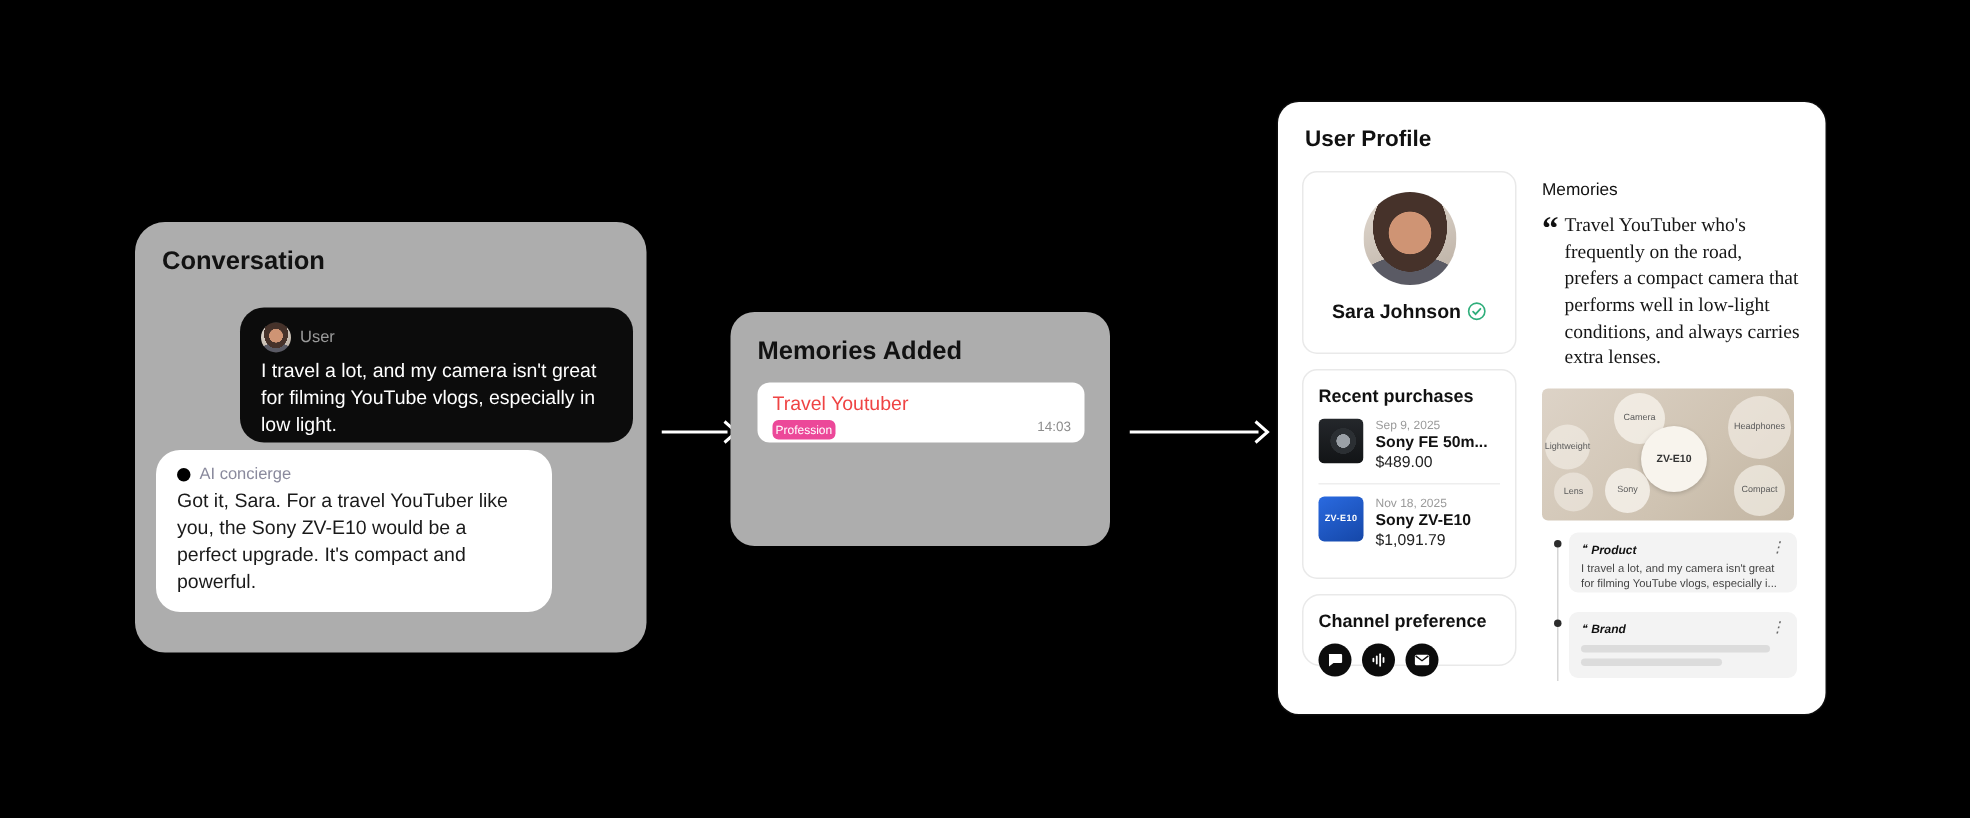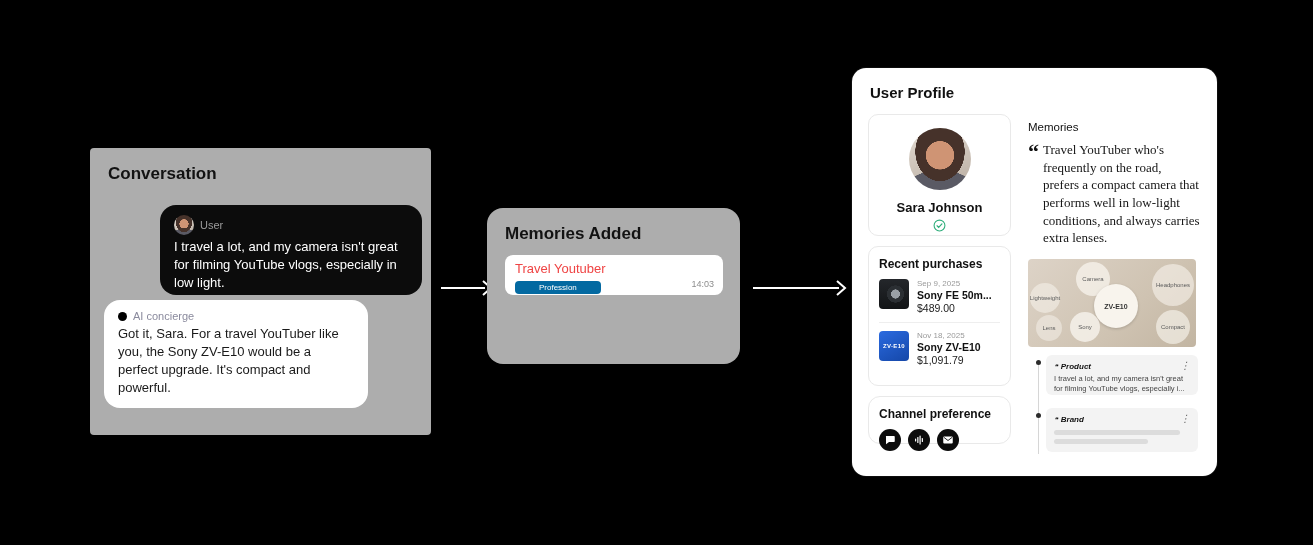--- a/index.html
+++ b/index.html
@@ -5,21 +5,21 @@
   * { margin:0; padding:0; box-sizing:border-box; }
   html,body { background:#000; }
   body {
     width:1313px; height:545px; position:relative; overflow:hidden;
     font-family:"Liberation Sans", sans-serif; color:#111;
   }
   .stage { position:absolute; inset:0; }
 
   
   .gray-panel { position:absolute; background:#adadad; }
-  .conversation { left:90px; top:148px; width:341px; height:287px; border-radius:4px;padding-left:40px; }
+  .conversation { left:90px; top:148px; width:341px; height:287px; border-radius:20px;padding-left:40px; }
   .memories-added { left:487px; top:208px; width:253px; height:156px; border-radius:16px; }
   .panel-title { position:absolute; left:18px; top:16px; font-size:17px; font-weight:bold; color:#121212; }
 
   
   .bubble { position:absolute; border-radius:16px; padding:10px 14px; }
   .bubble-user { left:70px; top:57px; width:262px; height:90px; background:#0c0c0c; color:#fff; }
   .bubble-ai   { left:14px; top:152px; width:264px; height:108px; background:#fff; color:#1a1a1a; }
   .bubble-head { display:flex; align-items:center; gap:6px; margin-bottom:3px; }
   .sender { font-size:11px; }
   .sender-user { color:#9b9b9b; }
@@ -35,37 +35,37 @@
       radial-gradient(ellipse 62% 40% at 50% 108%, #5a5a64 0 99%, rgba(0,0,0,0) 100%),
       linear-gradient(160deg,#e3dbd2,#b9ada1);
     border-radius:50%;
   }
 
   
   .mem-card { position:absolute; left:18px; width:218px; height:40px; background:#fff; border-radius:8px; padding:6px 10px; }
   .mem-card-1 { top:47px; }
   .mem-card-2 { top:100px; }
   .mem-text { font-size:13px; color:#ef4444; }
-  .mem-tag { display:inline-block; margin-top:4px; background:#0369a1; color:#fff; font-size:8px; padding:2px 24px; border-radius:4px; }
+  .mem-tag { display:inline-block; margin-top:4px; background:#ec4899; color:#fff; font-size:8px; padding:2px 2px; border-radius:4px; }
   .mem-time { position:absolute; right:9px; bottom:6px; font-size:9px; color:#8d8d8d; }
 
   
   .flow-arrow { position:absolute; }
   .arrow-1 { left:441px; top:278px; }
   .arrow-2 { left:753px; top:278px; }
 
   
   .profile-panel { position:absolute; left:852px; top:68px; width:365px; height:408px; background:#fff; border-radius:14px; box-shadow:0 0 0 1px rgba(255,255,255,.05); }
   .profile-title { position:absolute; left:18px; top:16px; font-size:15px; font-weight:bold; }
 
   .col-left { position:absolute; left:16px; top:46px; width:143px; }
   .card { border:1px solid #e9e9e9; border-radius:10px; background:#fff; }
   .id-card { height:122px; text-align:center; padding-top:13px; margin-bottom:10px; }
   .big-avatar { width:62px; height:62px; margin:0 auto; }
-  .name-row { display:flex; align-items:center; justify-content:center; gap:4px; margin-top:10px;flex-direction:column; }
+  .name-row { display:flex; align-items:center; justify-content:center; gap:4px; margin-top:10px; }
   .name-row .name { font-size:13px; font-weight:bold; }
 
   .purchases-card { height:140px; padding:10px; margin-bottom:10px; }
   .card-title { font-size:12px; font-weight:bold; margin-bottom:8px; }
   .purchase-item { display:flex; gap:8px; align-items:flex-start; }
   .thumb { width:30px; height:30px; border-radius:4px; flex:0 0 30px; }
   .thumb-cam {
     background:
       radial-gradient(circle at 55% 50%, #9aa0a6 0 20%, #2b2f33 21% 38%, rgba(0,0,0,0) 39%),
       linear-gradient(#24272b,#121416);

